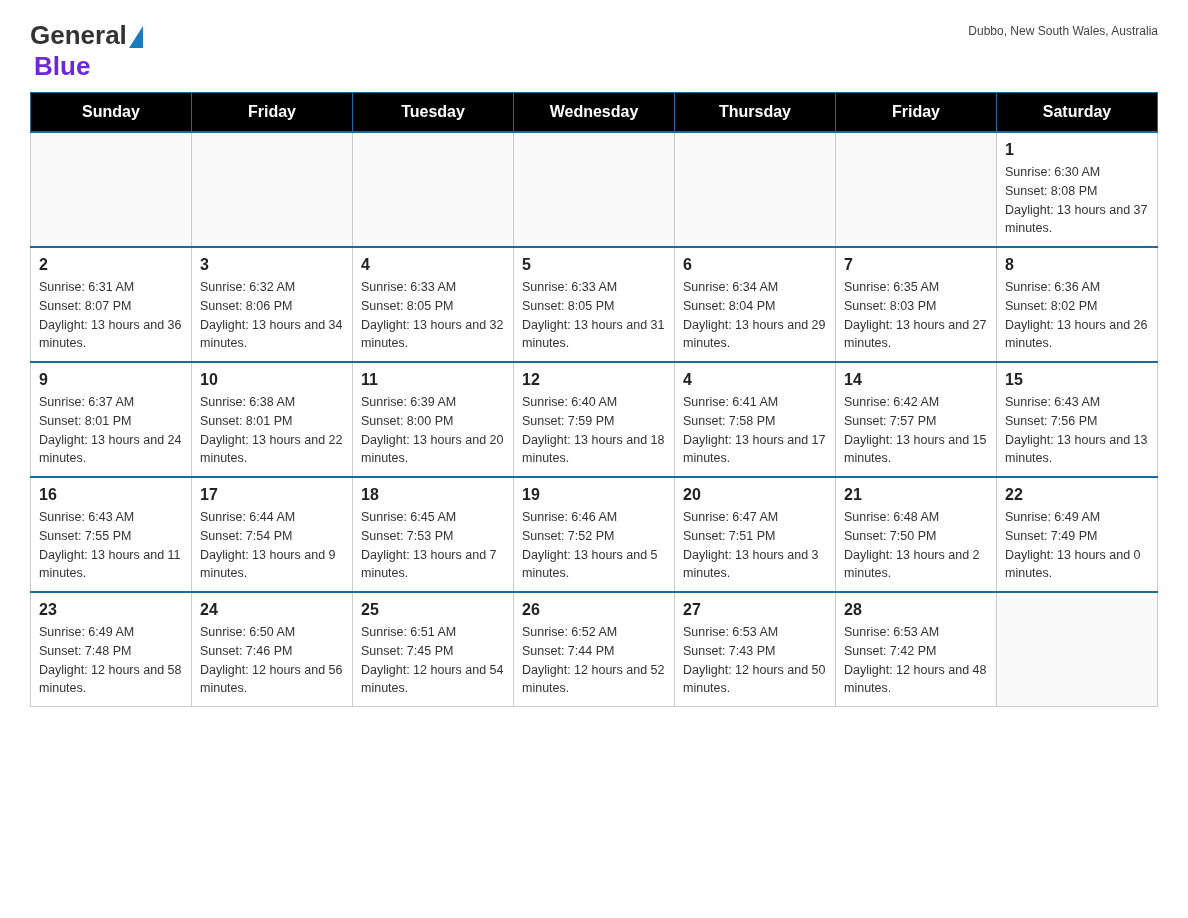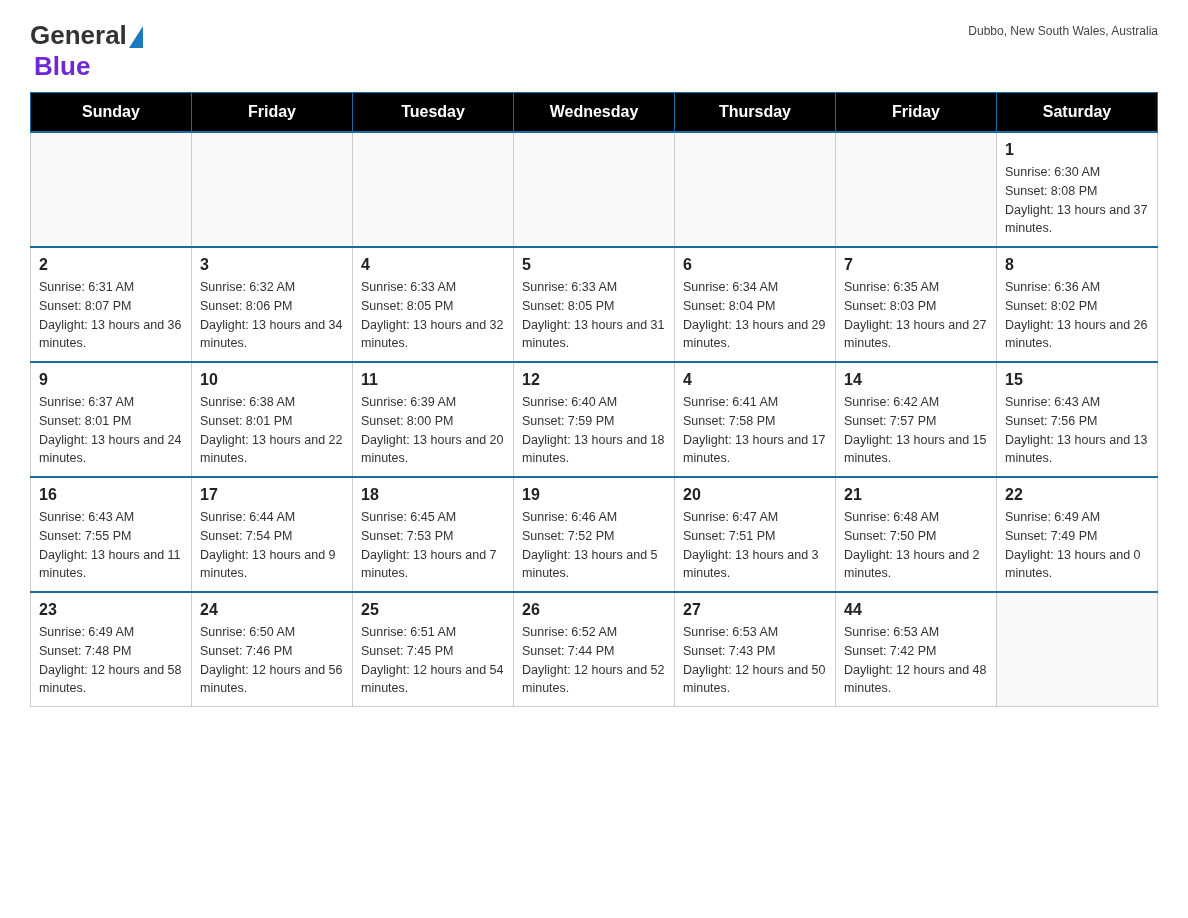--- a/index.html
+++ b/index.html
@@ -247,19 +247,19 @@
         </td>
         <td>
           <span class="day-number">26</span>
           <div class="day-info">Sunrise: 6:52 AM<br>Sunset: 7:44 PM<br>Daylight: 12 hours and 52 minutes.</div>
         </td>
         <td>
           <span class="day-number">27</span>
           <div class="day-info">Sunrise: 6:53 AM<br>Sunset: 7:43 PM<br>Daylight: 12 hours and 50 minutes.</div>
         </td>
         <td>
-          <span class="day-number">44</span>
+          <span class="day-number">28</span>
           <div class="day-info">Sunrise: 6:53 AM<br>Sunset: 7:42 PM<br>Daylight: 12 hours and 48 minutes.</div>
         </td>
         <td class="empty-cell"></td>
       </tr>
     </tbody>
 </table>
 
 </body></html>

